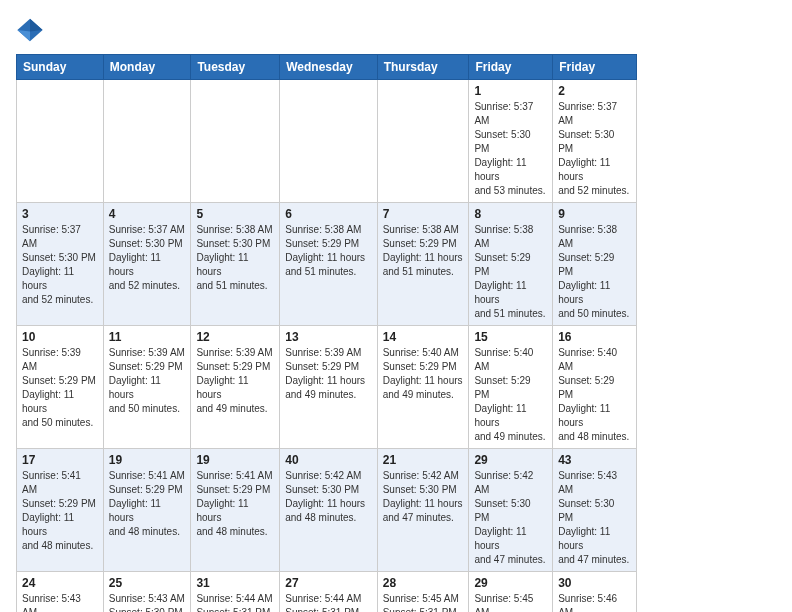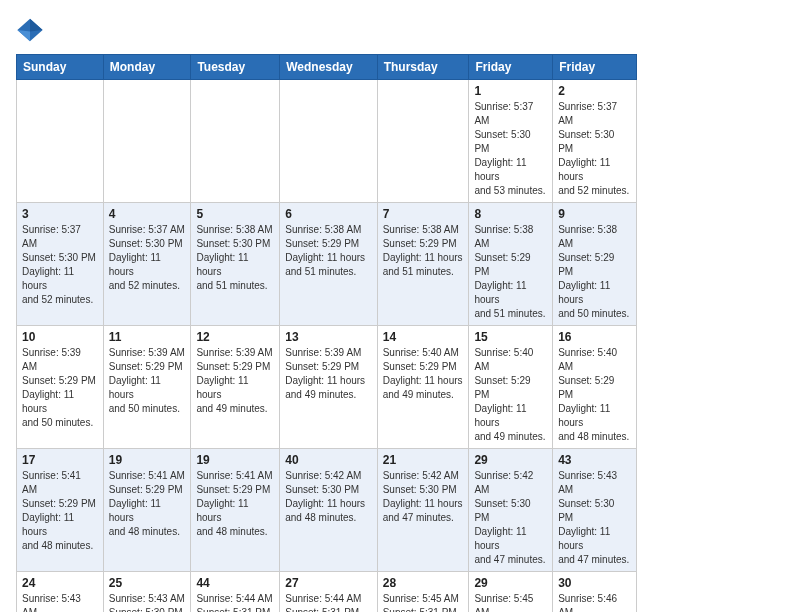--- a/index.html
+++ b/index.html
@@ -324,21 +324,21 @@
 and 47 minutes.</div>
           </td>
           <td>
             <div class="day-num">25</div>
             <div class="day-info" style="white-space: pre-line;">Sunrise: 5:43 AM
 Sunset: 5:30 PM
 Daylight: 11 hours
 and 46 minutes.</div>
           </td>
           <td>
-            <div class="day-num">44</div>
+            <div class="day-num">31</div>
             <div class="day-info" style="white-space: pre-line;">Sunrise: 5:44 AM
 Sunset: 5:31 PM
 Daylight: 11 hours
 and 46 minutes.</div>
           </td>
           <td>
             <div class="day-num">27</div>
             <div class="day-info" style="white-space: pre-line;">Sunrise: 5:44 AM
 Sunset: 5:31 PM
 Daylight: 11 hours

